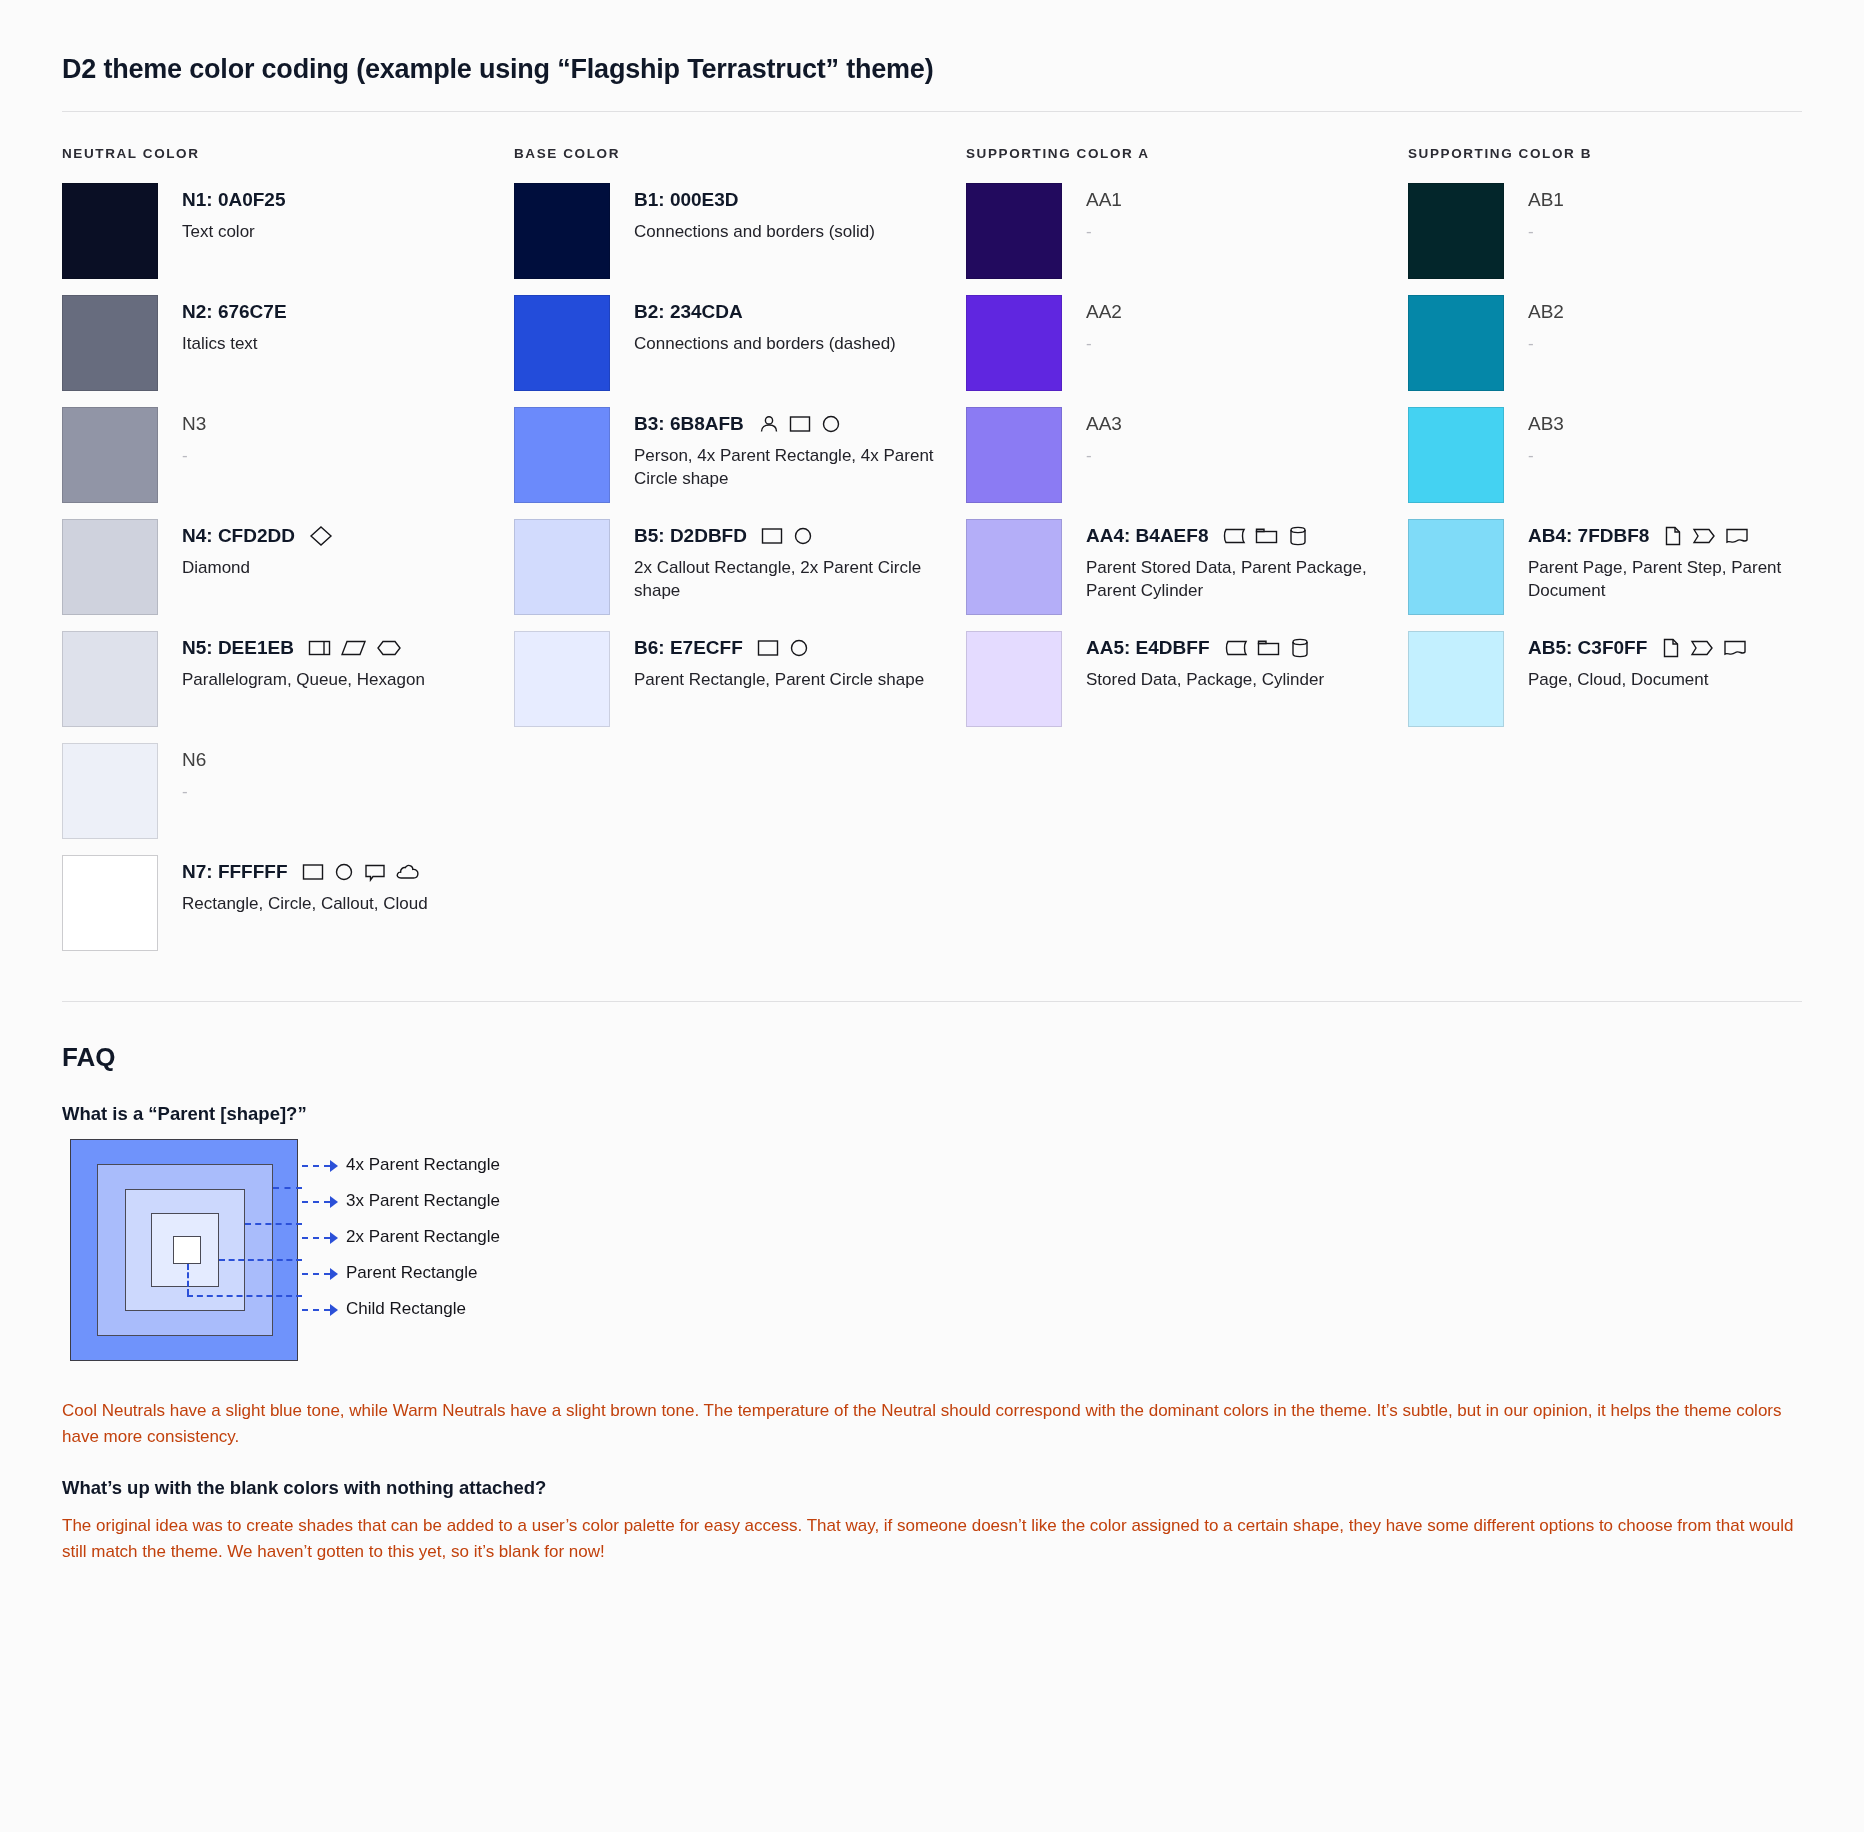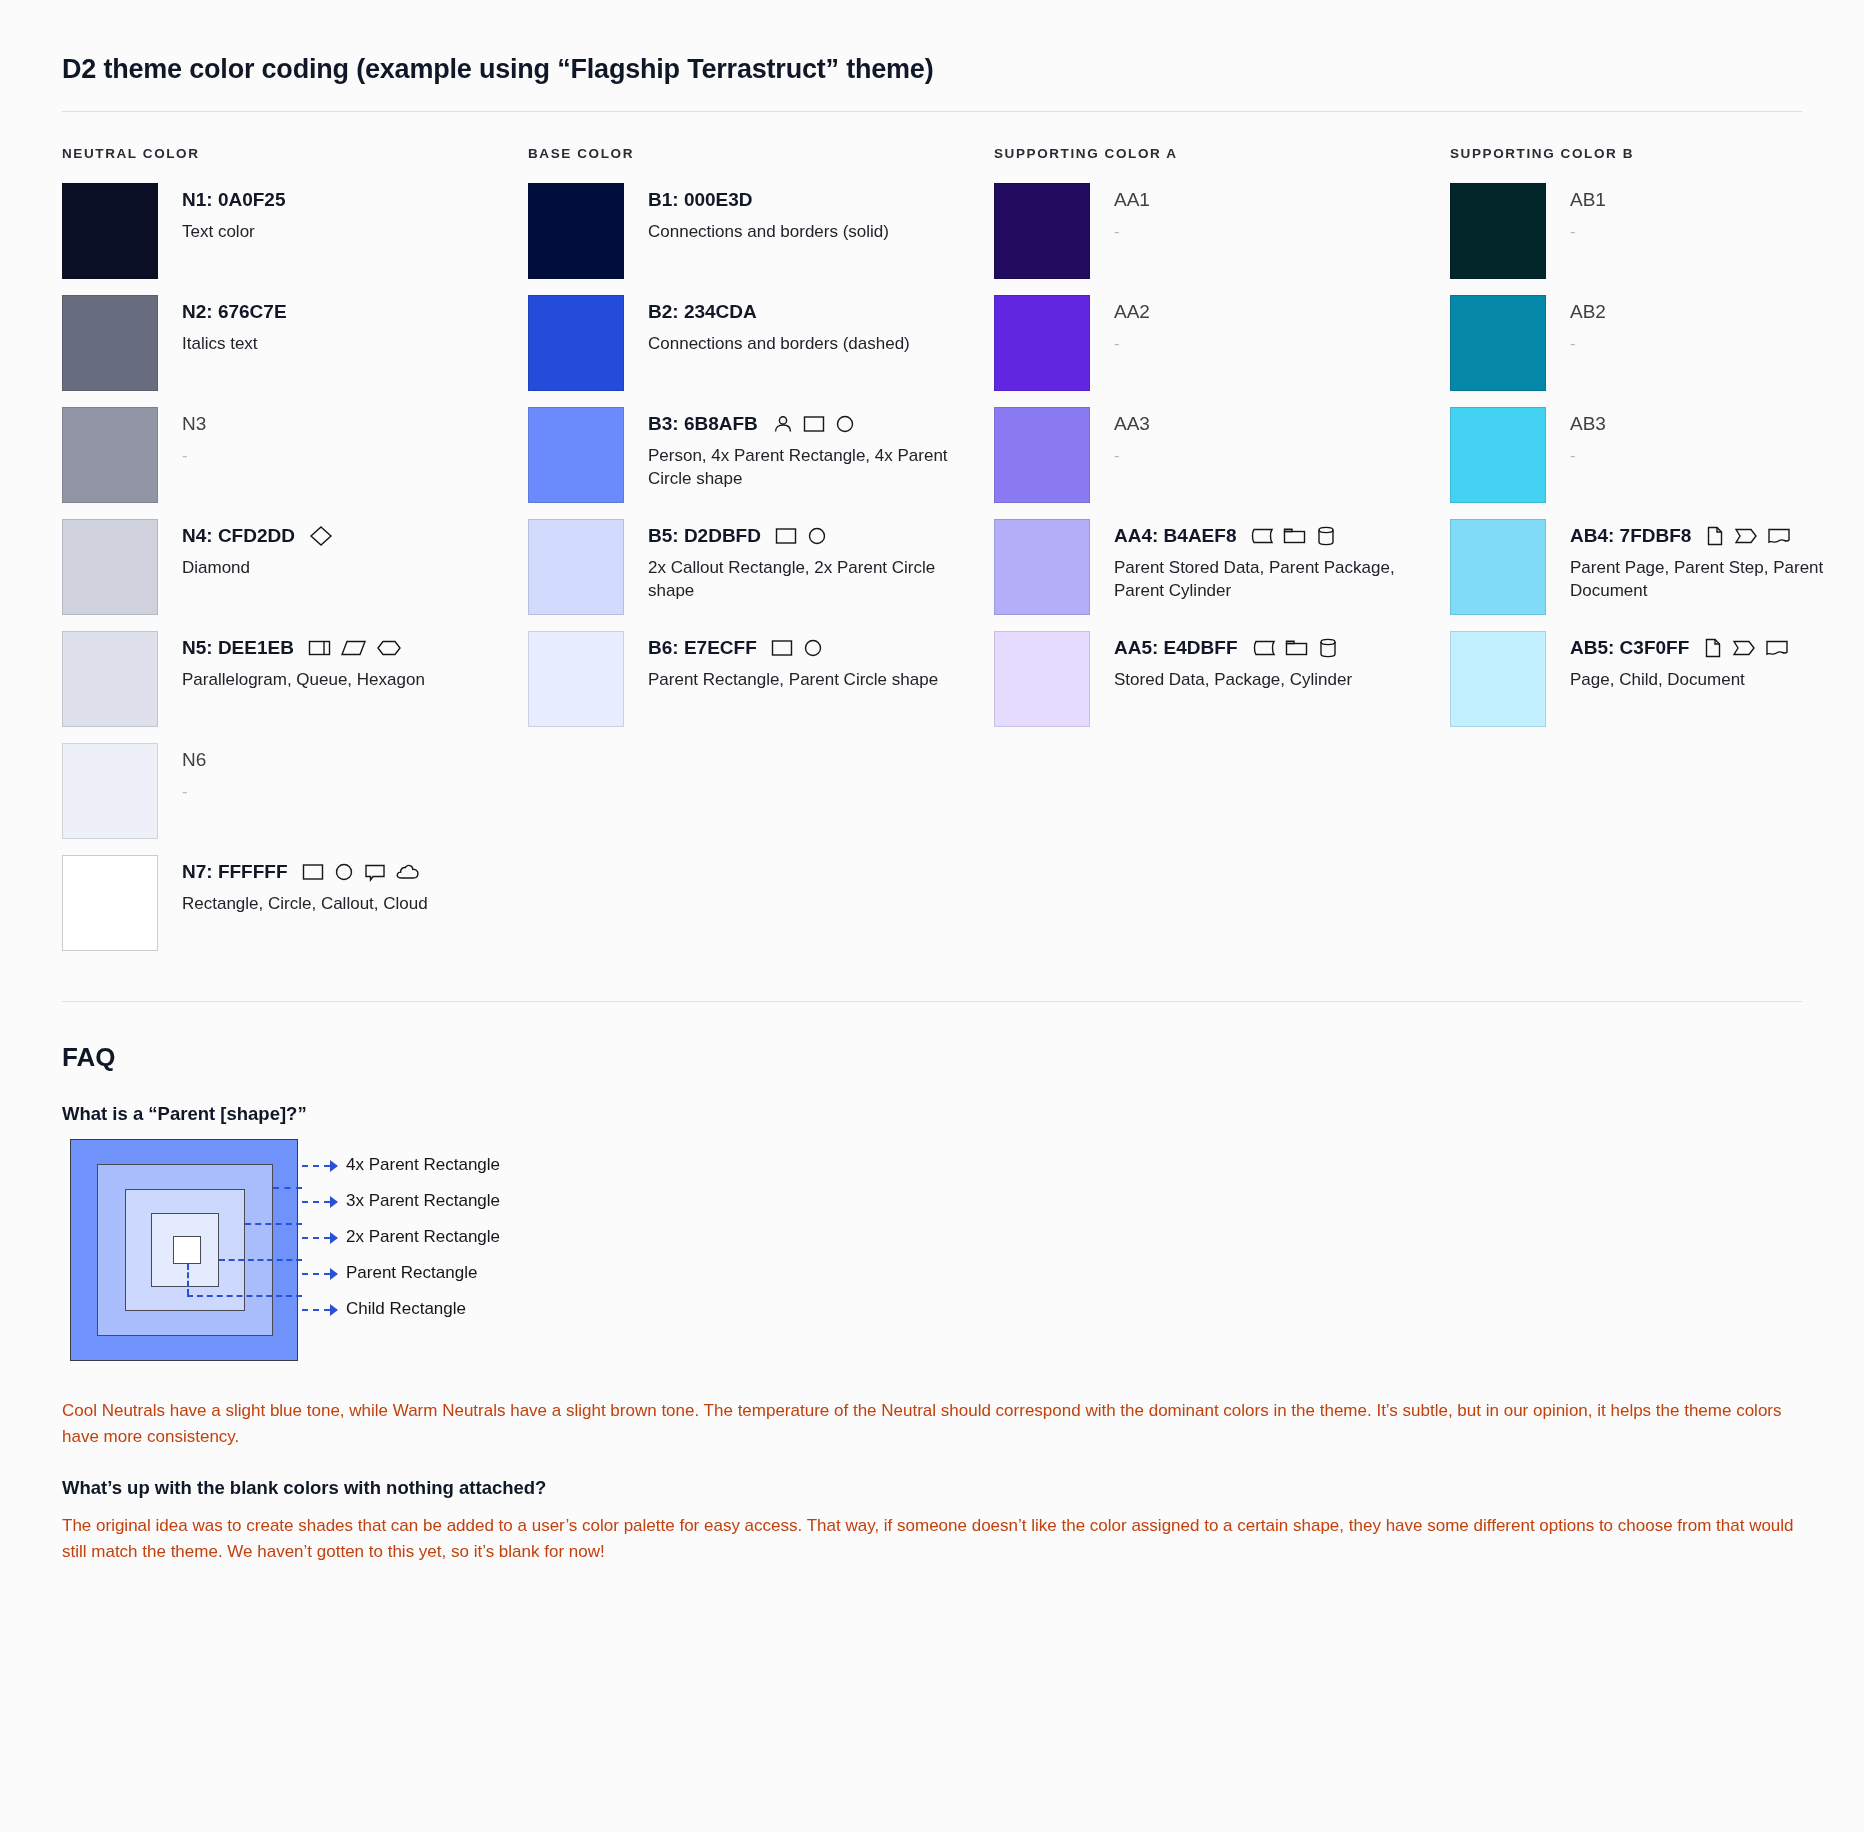--- a/index.html
+++ b/index.html
@@ -26,21 +26,21 @@
     color: #101828;
   }
   .rule {
     height: 1px;
     background: #e0e0e2;
     width: 100%;
     margin: 0;
   }
   .columns {
     display: flex;
-    gap: 16px;
+    gap: 2px;
     margin-top: 34px;
   }
   .col {
     flex: 0 0 auto;
   }
   .col-neutral { width: 450px; }
   .col-base { width: 450px; }
   .col-sa { width: 440px; }
   .col-sb { width: 400px; }
 
@@ -555,21 +555,21 @@
                       <path d="M2 3.5 H17 L22 10 L17 16.5 H2 L6 10 Z" fill="none" stroke="#16161a" stroke-width="1.4"></path>
                     </svg>
                   </span>
                   <span>
                     <svg width="24" height="20" viewBox="0 0 24 20">
                       <path d="M2 3.5 H22 V14 C19 17.5 16 11.5 12 14.8 C8 18 5 14.5 2 16 Z" fill="none" stroke="#16161a" stroke-width="1.4"></path>
                     </svg>
                   </span>
                 </span>
               </div>
-              <div class="sw-desc">Page, Child, Document</div>
+              <div class="sw-desc">Page, Cloud, Document</div>
             </div>
           </div>
         </div>
     </div>
   </div>
 
   <div class="rule" style="margin-top:34px;"></div>
 
   <div class="faq">
     <h2 class="faq-title">FAQ</h2>

